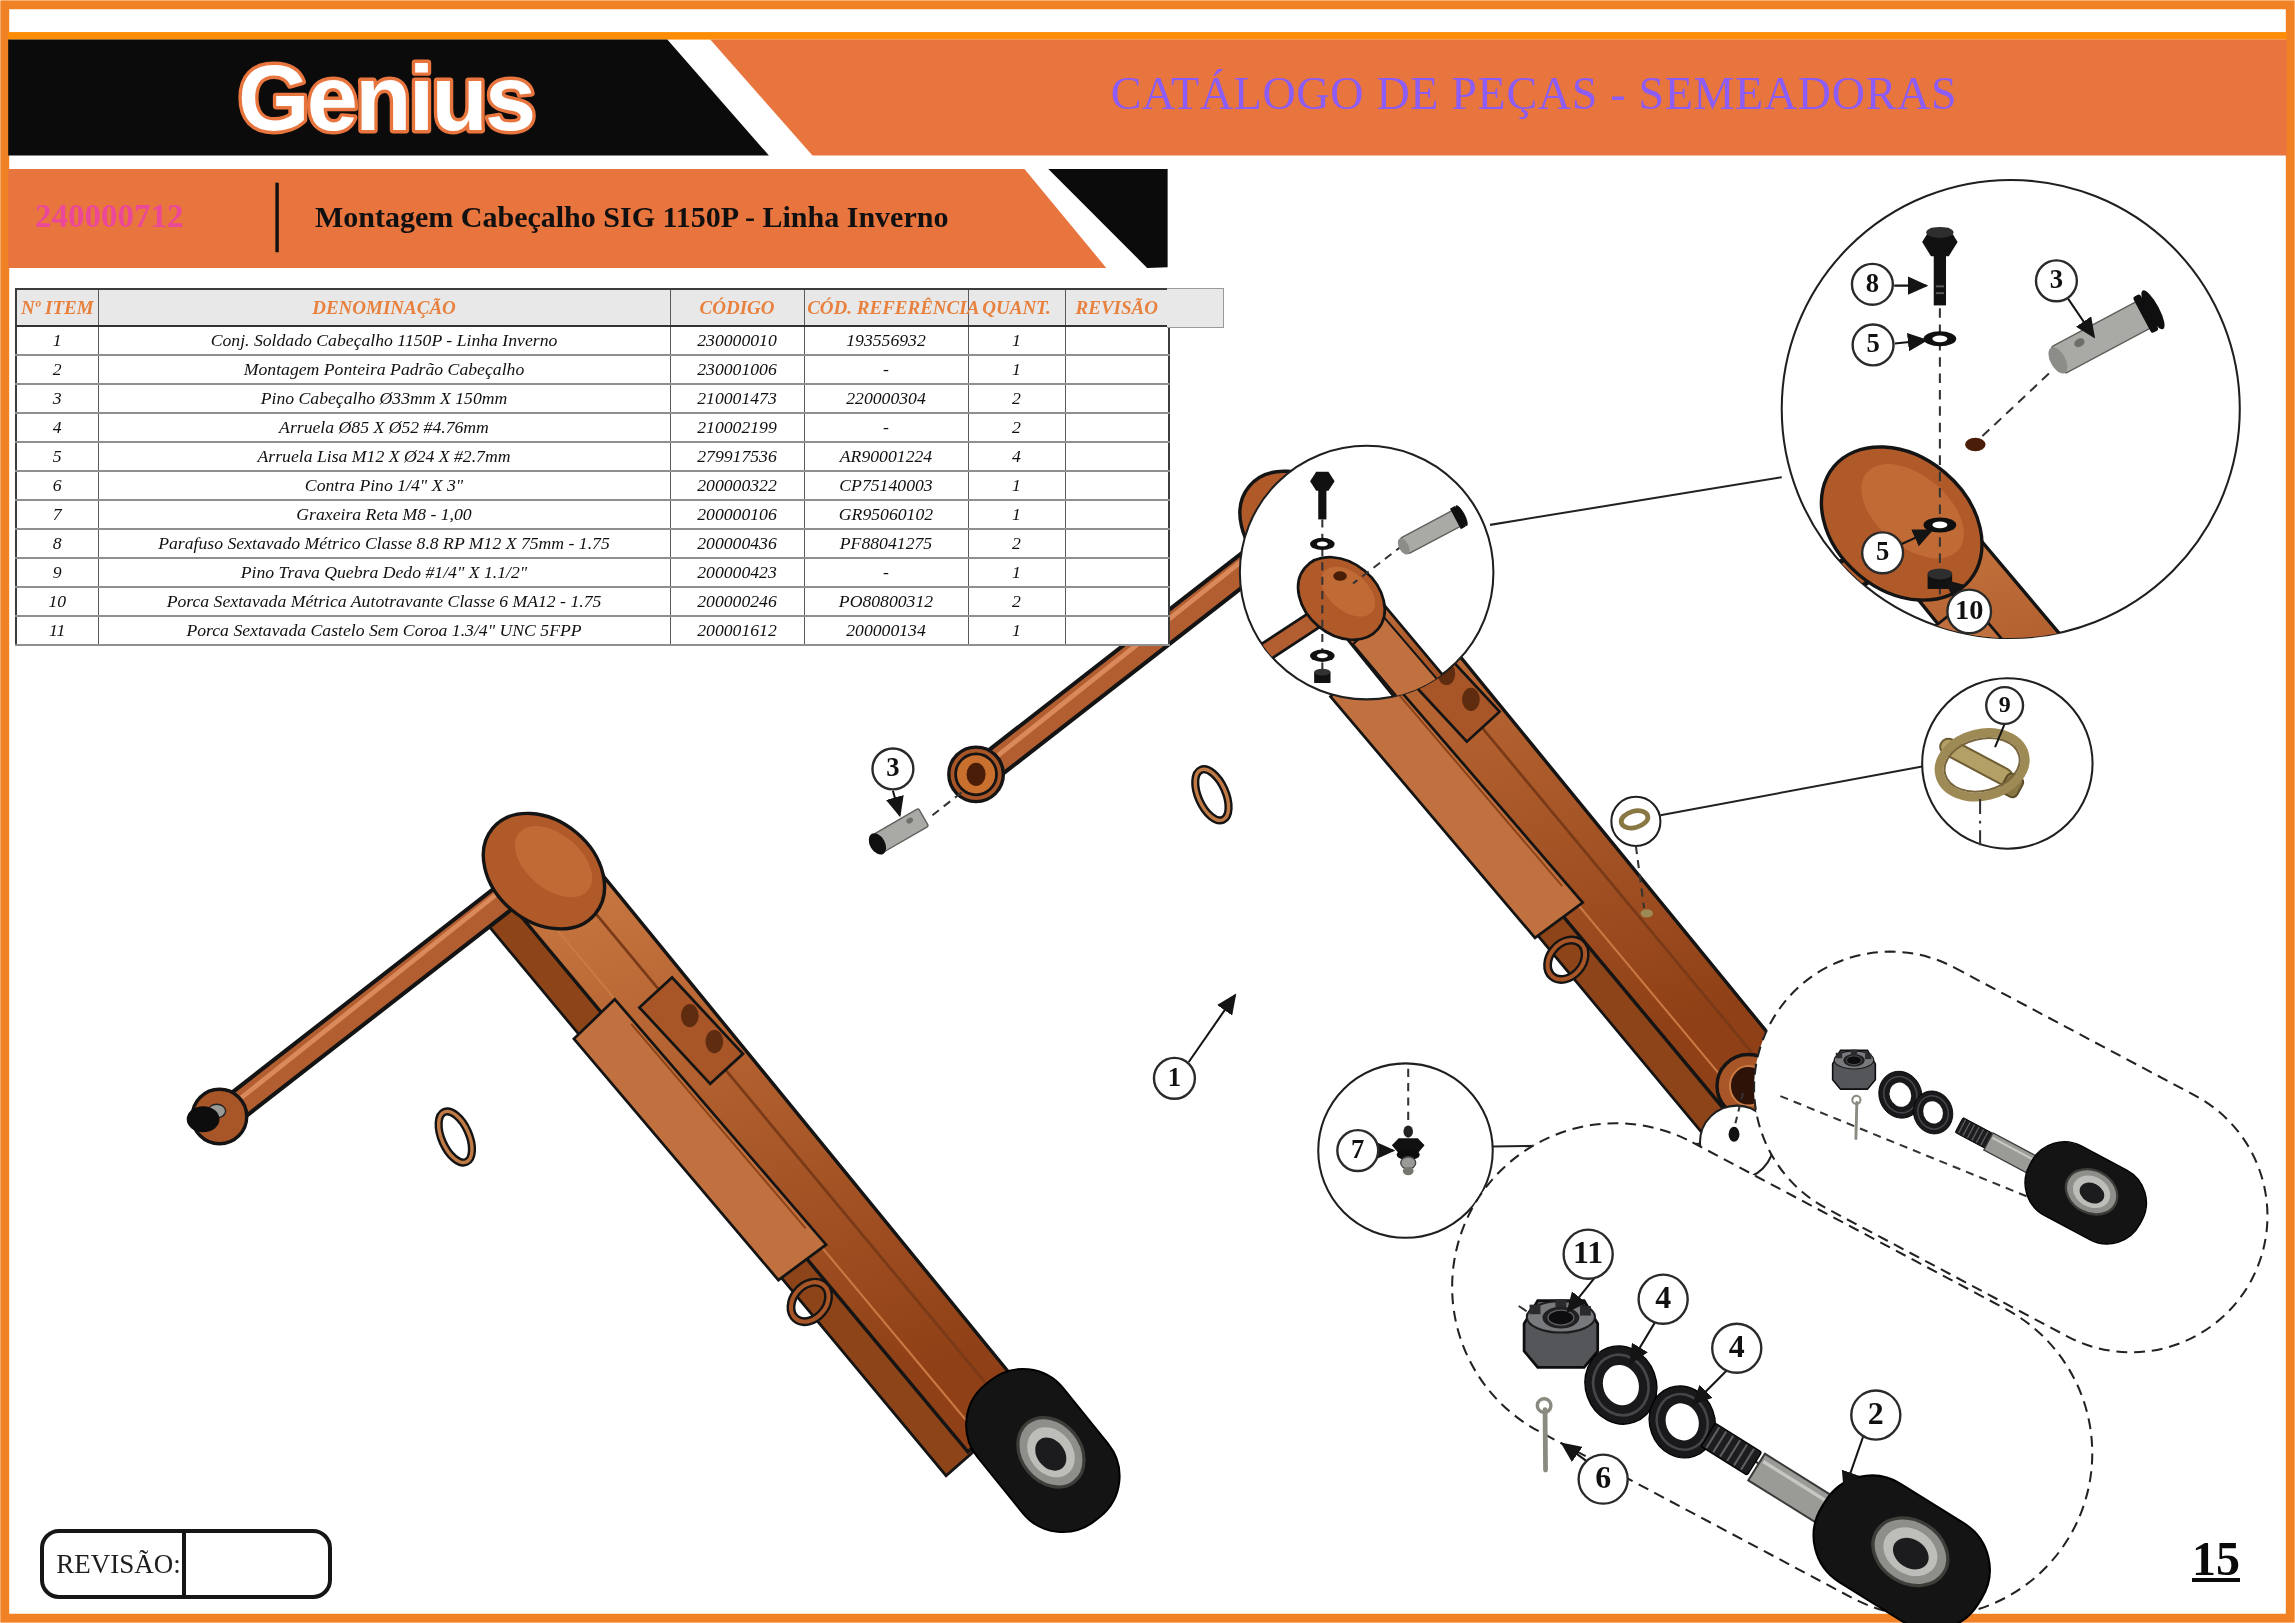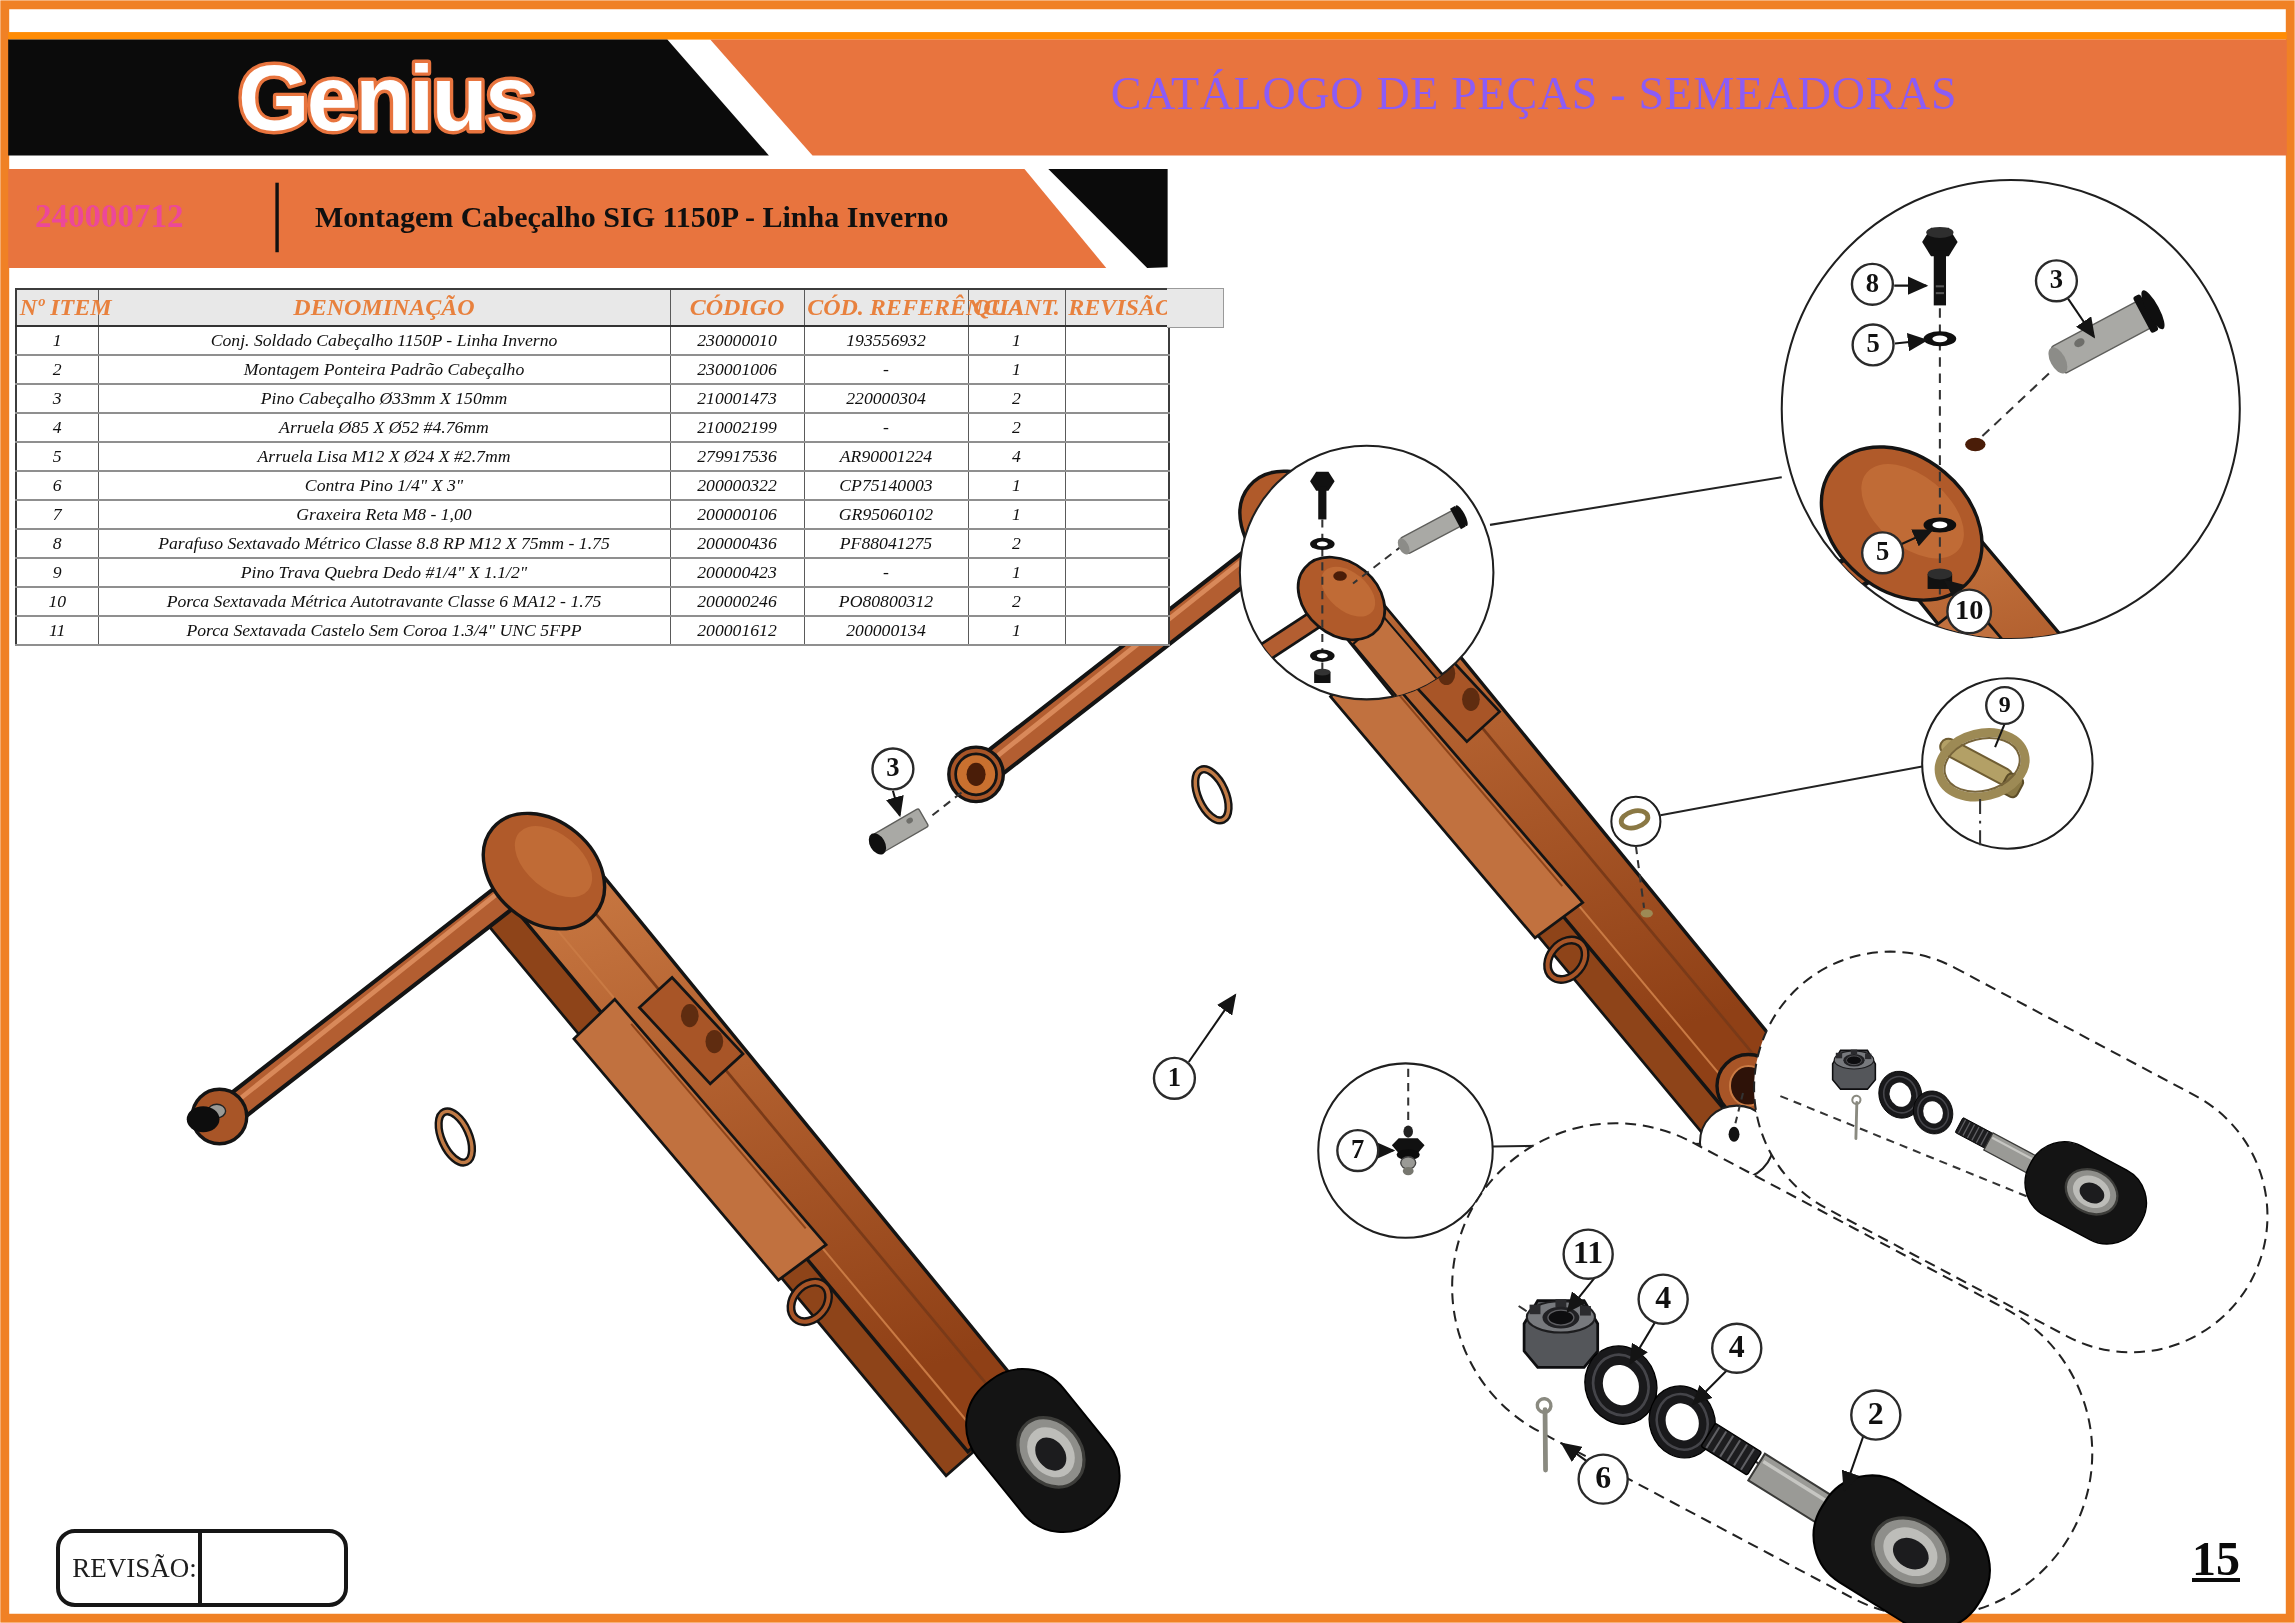--- a/index.html
+++ b/index.html
@@ -7,28 +7,28 @@
         font-family:"Liberation Serif",serif;padding-left:24px;}
   .page-svg{position:absolute;left:0;top:0;width:2295px;height:1623px;}
   .abs{position:absolute;}
   .catalog-title{left:784px;top:67px;width:1500px;text-align:center;font-size:46px;
         color:#8b5cf6;letter-spacing:0.7px;white-space:nowrap;}
   .sub-code{left:35px;top:198px;font-size:33px;font-weight:bold;color:#ec4899;}
   .sub-title{left:315px;top:200px;font-size:30px;font-weight:bold;color:#101010;white-space:nowrap;}
   .parts-table{position:absolute;left:15px;top:288px;width:1152px;border-collapse:collapse;
         table-layout:fixed;border:2px solid #3c3c3c;background:#fff;}
   .parts-table th{height:35px;background:#e8e8e8;color:#e8813e;font-style:italic;font-weight:600;
-        font-size:24px;border:1.4px solid #5a5a5a;border-bottom:2.7px solid #333;padding:0 2.7px;white-space:nowrap;}
+        font-size:19px;border:1.4px solid #5a5a5a;border-bottom:2.7px solid #333;padding:0 2.7px;white-space:nowrap;}
   .parts-table td{height:27px;font-style:italic;font-size:17.7px;color:#101010;text-align:center;
         border-left:1.4px solid #5a5a5a;border-right:1.4px solid #5a5a5a;border-top:2px solid #8f8f8f;
         border-bottom:2px solid #8f8f8f;padding:0 4.1px;white-space:nowrap;overflow:hidden;}
   .thead-ext{left:1167px;top:288px;width:57px;height:40px;background:#e8e8e8;
         border-top:1.4px solid #9a9a9a;border-right:1.4px solid #9a9a9a;border-bottom:1.4px solid #9a9a9a;box-sizing:border-box;}
-  .rev-box{left:40px;top:1529px;width:292px;height:78px;border:4.8px solid #161616;border-radius:19px;
-        display:flex;align-items:center;background:#fff;box-sizing:border-box;margin-left:16px;}
+  .rev-box{left:40px;top:1529px;width:292px;height:70px;border:4.8px solid #161616;border-radius:19px;
+        display:flex;align-items:center;background:#fff;box-sizing:border-box;}
   .rev-label{width:142px;height:100%;display:flex;align-items:center;padding-left:12.3px;
         font-size:27px;color:#1d1d1d;border-right:4.1px solid #161616;box-sizing:border-box;}
   .rev-value{flex:1;height:100%;}
   .page-num{left:2165px;top:1531px;width:102px;text-align:center;font-size:48px;font-weight:bold;color:#0a0a0a;text-decoration:underline;}
 </style>
 </head>
 <body>
 
 <div class="page">
 

